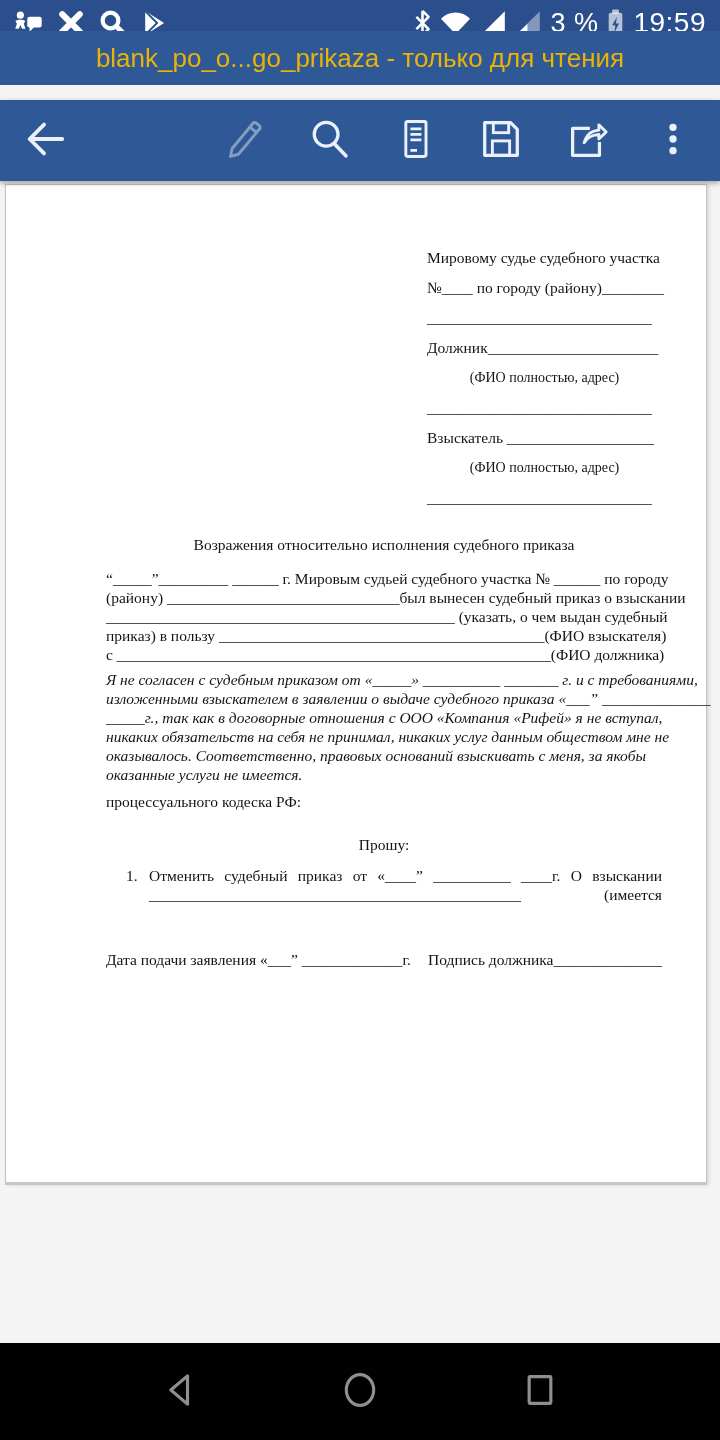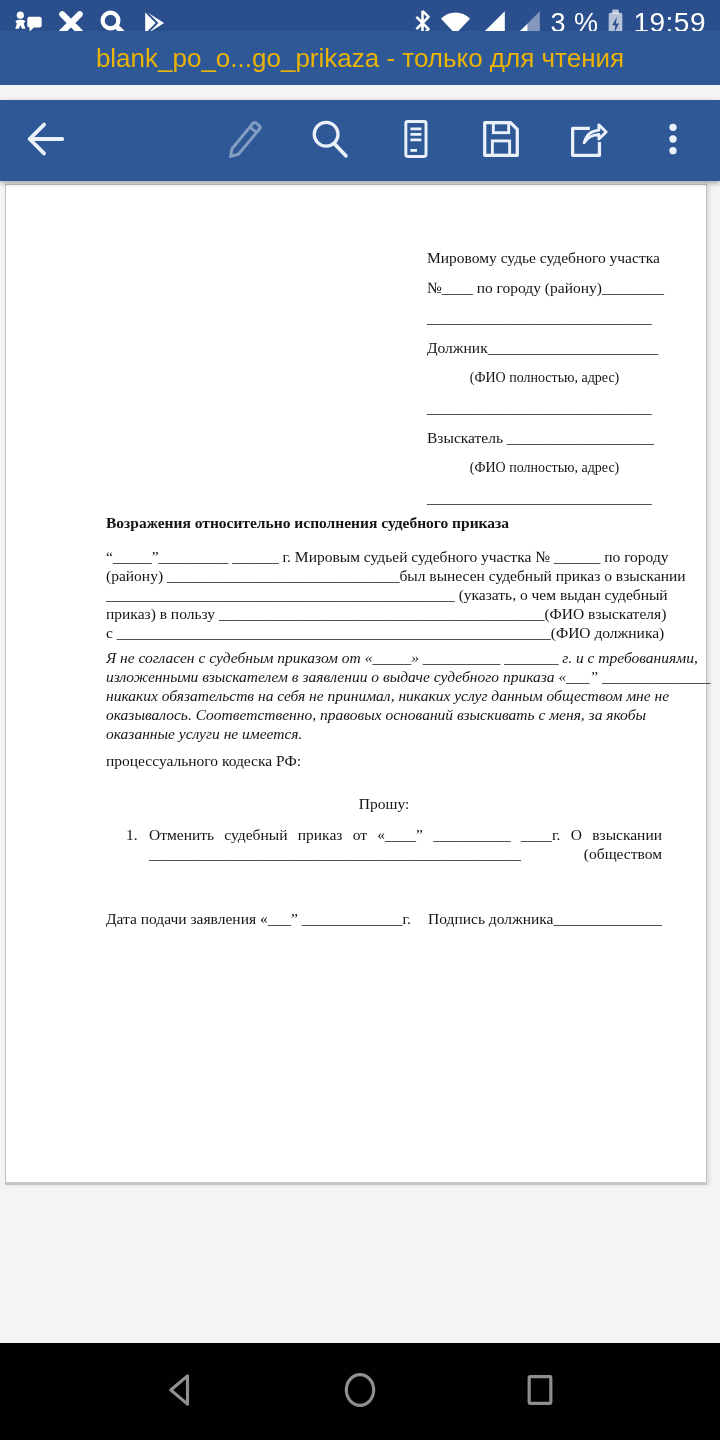--- a/index.html
+++ b/index.html
@@ -35,21 +35,21 @@
   
   .canvas { position:absolute; left:0; top:181px; width:720px; height:1162px; background:#f4f4f5; }
   .page { position:absolute; left:5px; top:3px; width:702px; height:1001px; background:#fff;
           border:1px solid #c2c2c4; border-bottom:3px solid #c6c6c8;
           box-shadow:2px 0 4px rgba(0,0,0,.12);
           padding:58px 44px 1px 100px;
           font-family:"Liberation Serif","DejaVu Serif",serif; color:#141414;
           font-size:15.5px; line-height:19px; }
   .hdr { width:235px; margin-left:auto; line-height:30px; white-space:nowrap; }
   .hdr-small { font-size:14px; text-align:center; white-space:nowrap; }
-  .doc-title { text-align:left; line-height:20px;font-weight:bold; }
+  .doc-title { text-align:center; margin-top:22px; line-height:20px; }
   .para { margin-top:14px; }
   .p2 { margin-top:6px;font-style:italic; }
   .p3 { margin-top:8px; }
   .ln { white-space:nowrap; overflow:visible; }
   .j  { text-align:justify; text-align-last:justify; text-justify:inter-word; }
   .request { text-align:center; margin-top:24px; }
   .item { position:relative; margin-top:12px; padding-left:43px; }
   .item-num { position:absolute; left:20px; top:0; }
   .footer { margin-top:46px; display:flex; justify-content:space-between; white-space:nowrap; }
 
@@ -213,35 +213,36 @@
         <div class="ln j">“_____”_________  ______ г. Мировым судьей судебного участка № ______ по городу</div>
         <div class="ln j">(району) ______________________________был вынесен судебный приказ о взыскании</div>
         <div class="ln j">_____________________________________________ (указать, о чем выдан судебный</div>
         <div class="ln j">приказ) в пользу __________________________________________(ФИО взыскателя)</div>
         <div class="ln j">с ________________________________________________________(ФИО должника)</div>
       </div>
 
       <div class="para p2">
         <div class="ln j">Я не согласен с судебным приказом от «_____» __________ _______ г.  и с  требованиями,</div>
         <div class="ln j">изложенными взыскателем в заявлении о выдаче судебного приказа «___” ______________</div>
+        <div class="ln">_____г., так как в договорные отношения с ООО «Компания «Рифей» я не вступал,</div>
         <div class="ln">никаких обязательств на себя не принимал, никаких услуг данным обществом мне не</div>
         <div class="ln">оказывалось. Соответственно, правовых оснований взыскивать с меня, за якобы</div>
         <div class="ln">оказанные услуги не имеется.</div>
       </div>
 
       <div class="para p3">
         <div class="ln">процессуального кодеска РФ:</div>
       </div>
 
       <div class="request">Прошу:</div>
 
       <div class="item">
         <span class="item-num">1.</span>
         <div class="ln j">Отменить судебный приказ от «____” __________ ____г. О взыскании</div>
-        <div class="ln j">________________________________________________ (обществом</div>
+        <div class="ln j">________________________________________________ (имеется</div>
       </div>
 
       <div class="footer">
         <span>Дата подачи заявления «___” _____________г.</span>
         <span>Подпись должника______________</span>
       </div>
 
     </div>
   </div>
 

